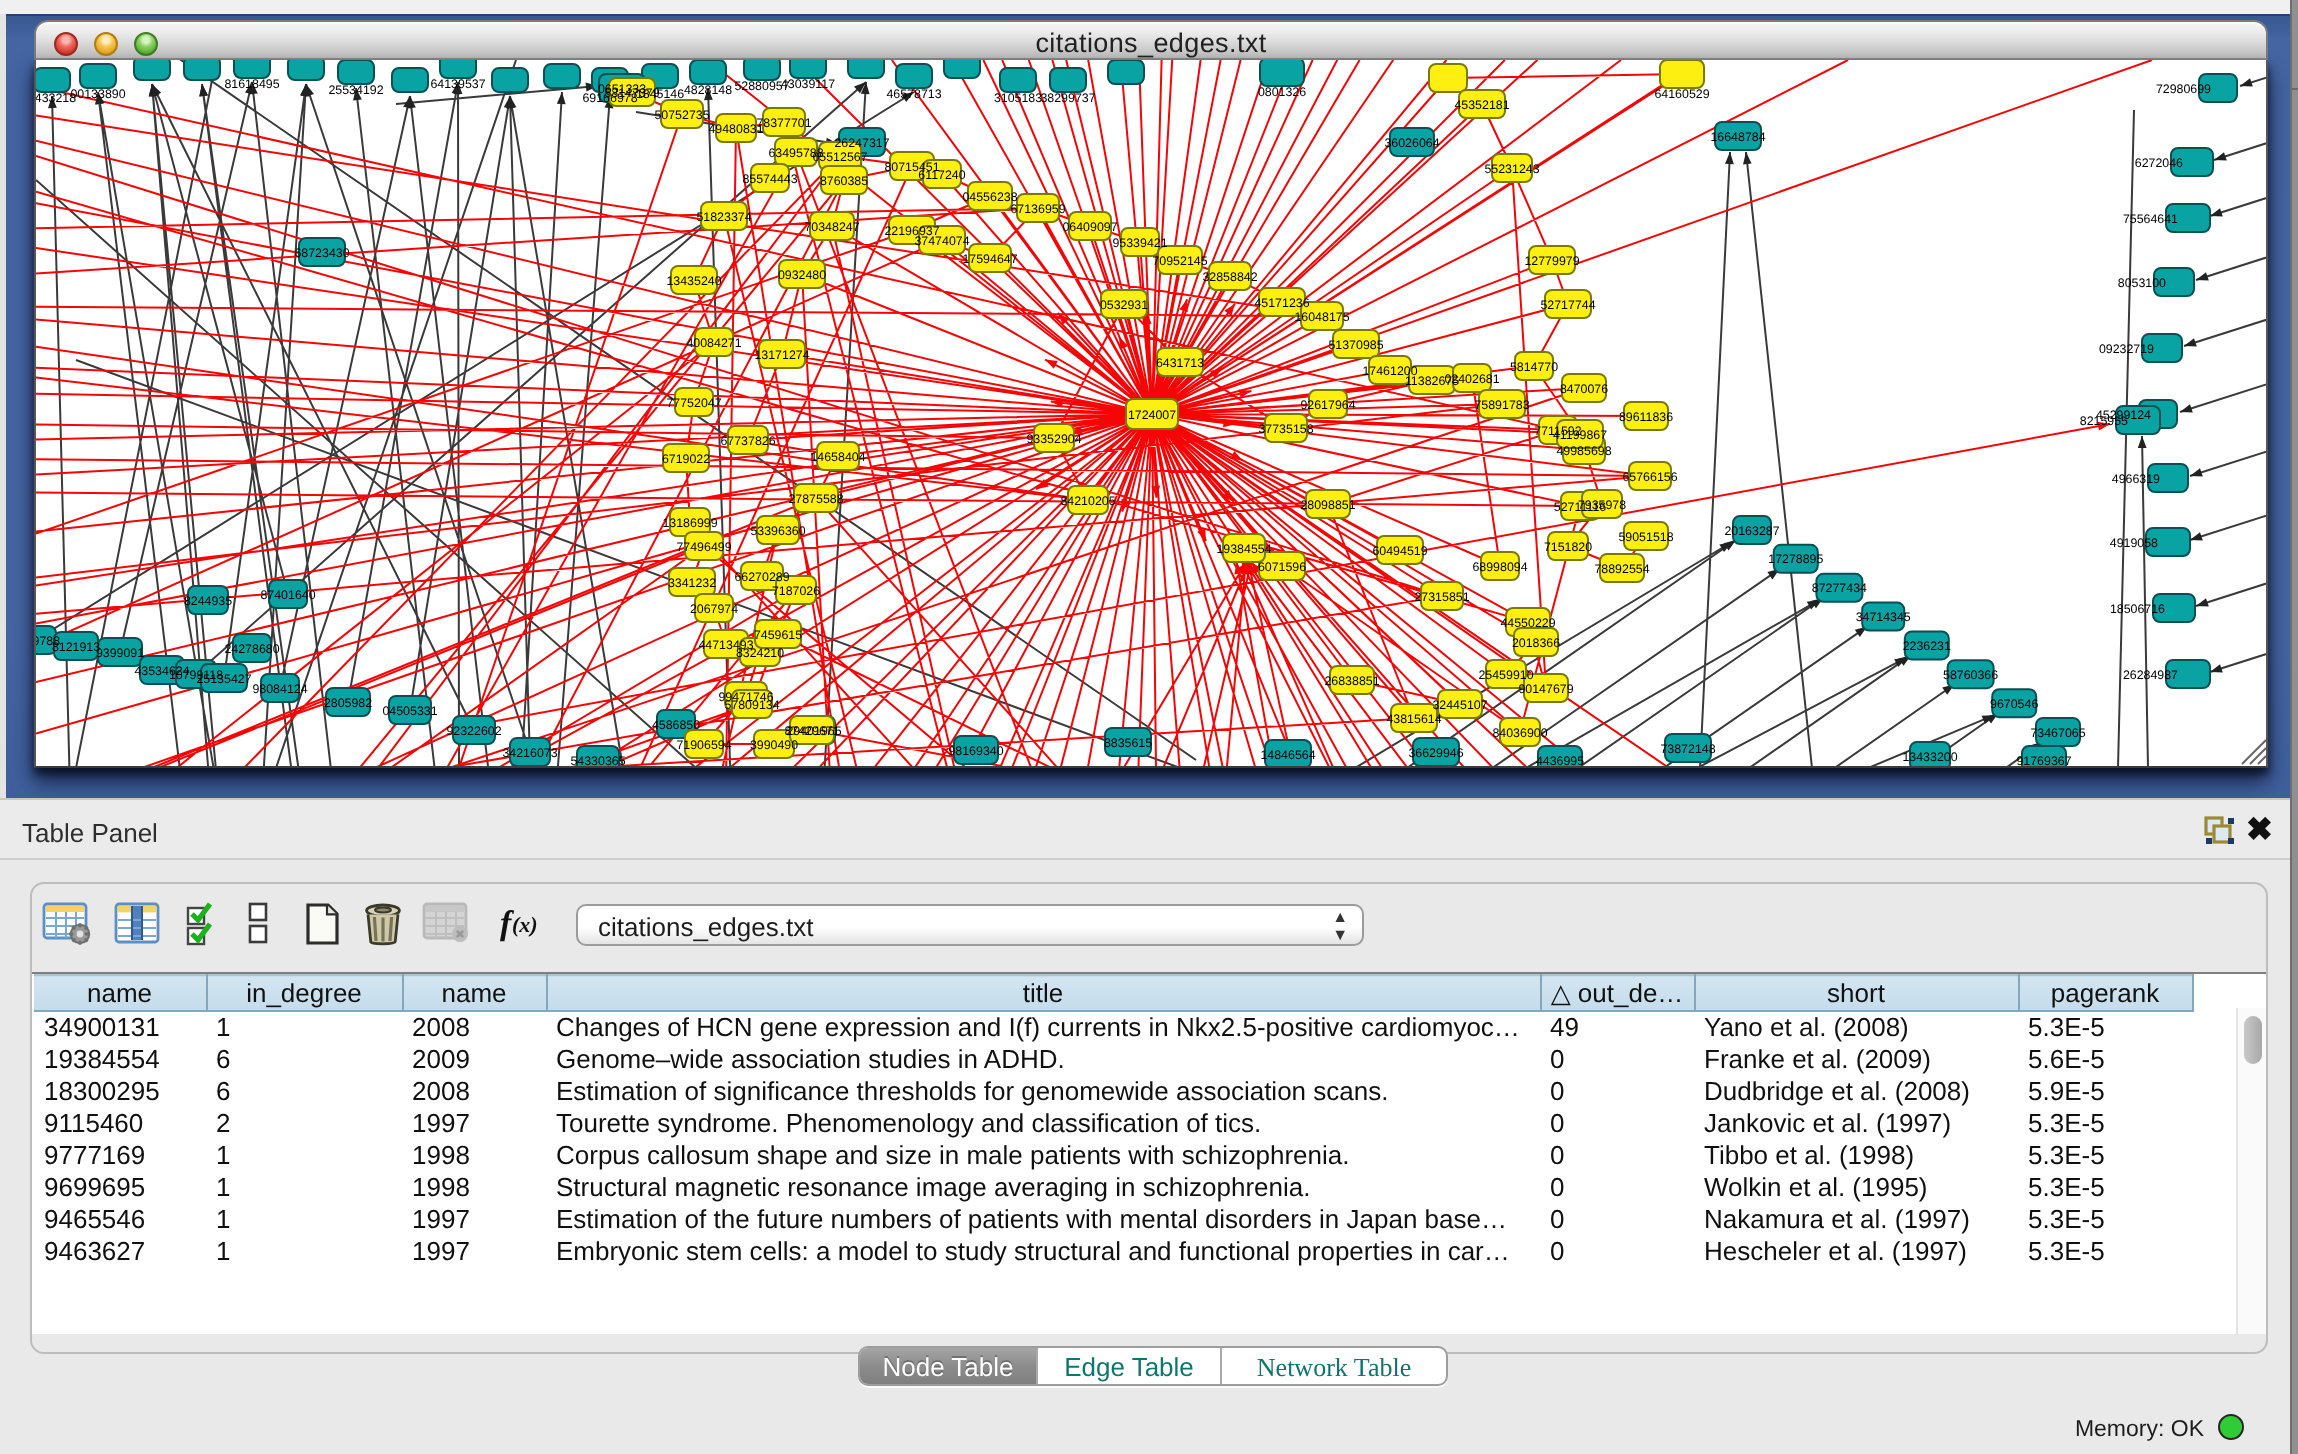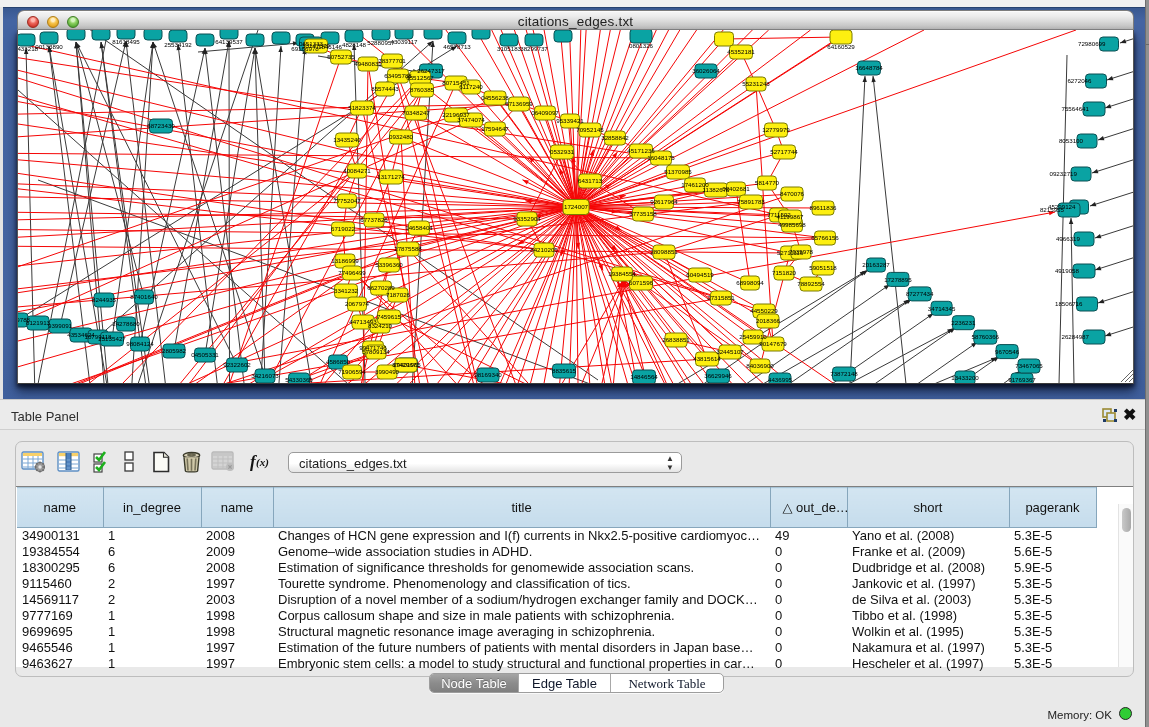--- a/index.html
+++ b/index.html
@@ -54,37 +54,37 @@
            border:1px solid #9b9b9b; border-radius:5px; font-size:13px; color:#1c1c1c; }
   #combo .txt { position:absolute; left:10px; top:2.5px; }
   #combo .arr { position:absolute; right:7px; top:1px; font-size:8px; color:#333; line-height:9px; text-align:center; }
 
   
   #tblwrap { position:absolute; left:0px; top:44px; width:1117px; height:181px; background:#fff;
              border-top:1px solid #7f7f7f; }
   table.grid { border-collapse:collapse; table-layout:fixed; margin-left:1px; width:1079px; font-size:13px; }
   table.grid th { height:16px; background:linear-gradient(180deg,#d3e5f1 0,#c5dcec 100%);
       border-right:1px solid #86a6bc; border-bottom:1px solid #86a6bc; border-top:1px solid #a8c4d6;
-      font-weight:normal; font-size:13px; color:#111; padding:12px; overflow:hidden; white-space:nowrap; }
+      font-weight:normal; font-size:13px; color:#111; padding:1px; overflow:hidden; white-space:nowrap; }
   table.grid td { height:16px; padding:0 0 0 5px; overflow:hidden; white-space:nowrap; color:#101010; }
   #scrollv { position:absolute; left:1102px; top:17px; width:15px; height:163px; background:#fafafa; border-left:1px solid #e3e3e3; }
   #scrollv .thumb { position:absolute; left:2.5px; top:4px; width:9px; height:24px; border-radius:5px;
       background:linear-gradient(90deg,#c9c9c9,#a8a8a8); }
 
   
   #tabs { position:absolute; left:429px; top:274px; height:20px; display:flex;
           border:1px solid #9d9d9d; border-radius:5px; overflow:hidden;
           background:#fff; box-shadow:0 1px 0 rgba(255,255,255,.7); }
-  #tabs .seg { font-size:13px; text-align:center; padding-top:2px; color:#0f172a; border-right:1px solid #a8a8a8; }
+  #tabs .seg { font-size:13px; text-align:center; padding-top:2px; color:#0f766e; border-right:1px solid #a8a8a8; }
   #tabs .seg:nth-child(1){width:89px;} #tabs .seg:nth-child(2){width:92px;} #tabs .seg:nth-child(3){width:112px;font-family:Liberation Serif, serif;}
   #tabs .seg.sel { background:linear-gradient(180deg,#a5a5a5 0,#8c8c8c 50%,#7f7f7f 100%); color:#fff;
                    text-shadow:0 -1px 0 rgba(0,0,0,.25); }
   #tabs .seg:last-child { border-right:none; }
 
-  #memory { position:absolute; right:33px; top:310px; font-size:11.5px; color:#1d1d1d; }
+  #memory { position:absolute; right:43px; top:310px; font-size:11.5px; color:#1d1d1d; }
   #memled { position:absolute; right:-20px; top:-2px; width:13px; height:13px; border-radius:50%;
             background:#2fcc35; border:1px solid #262626; }
 </style>
 </head>
 <body>
 <div id="app">
   <div id="desktop"></div>
   <div id="topstrip"></div>
   <div id="leftstrip"></div>
 
@@ -805,29 +805,20 @@
           <tr>
                 <td>9115460</td>
                 <td>2</td>
                 <td>1997</td>
                 <td>Tourette syndrome. Phenomenology and classification of tics.</td>
                 <td>0</td>
                 <td>Jankovic et al. (1997)</td>
                 <td>5.3E-5</td>
               </tr>
           <tr>
-                <td>14569117</td>
-                <td>2</td>
-                <td>2003</td>
-                <td>Disruption of a novel member of a sodium/hydrogen exchanger family and DOCK…</td>
-                <td>0</td>
-                <td>de Silva et al. (2003)</td>
-                <td>5.3E-5</td>
-              </tr>
-          <tr>
                 <td>9777169</td>
                 <td>1</td>
                 <td>1998</td>
                 <td>Corpus callosum shape and size in male patients with schizophrenia.</td>
                 <td>0</td>
                 <td>Tibbo et al. (1998)</td>
                 <td>5.3E-5</td>
               </tr>
           <tr>
                 <td>9699695</td>

